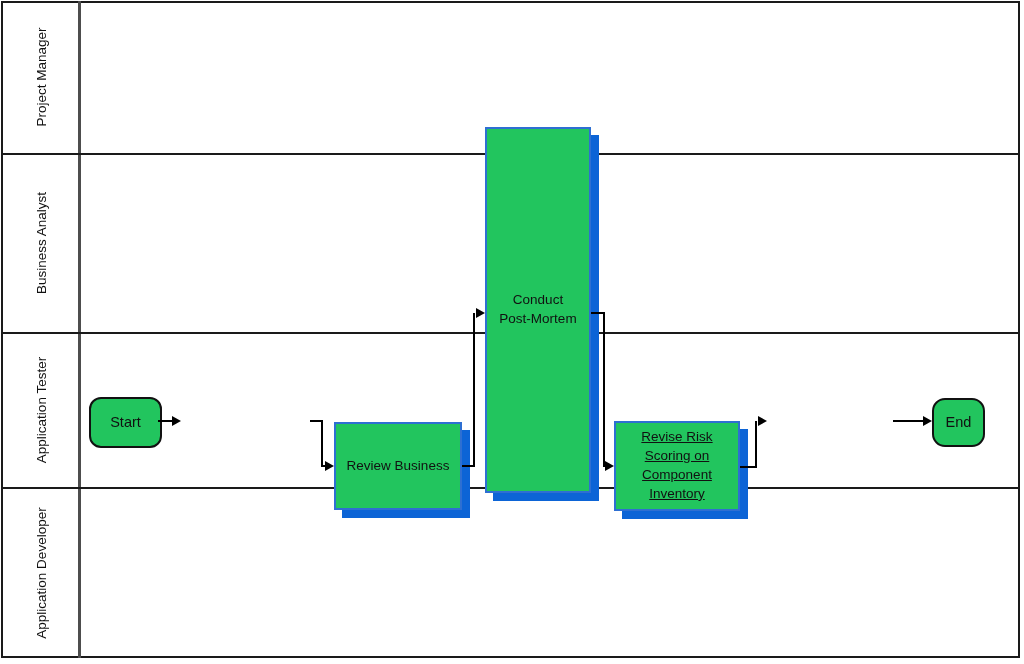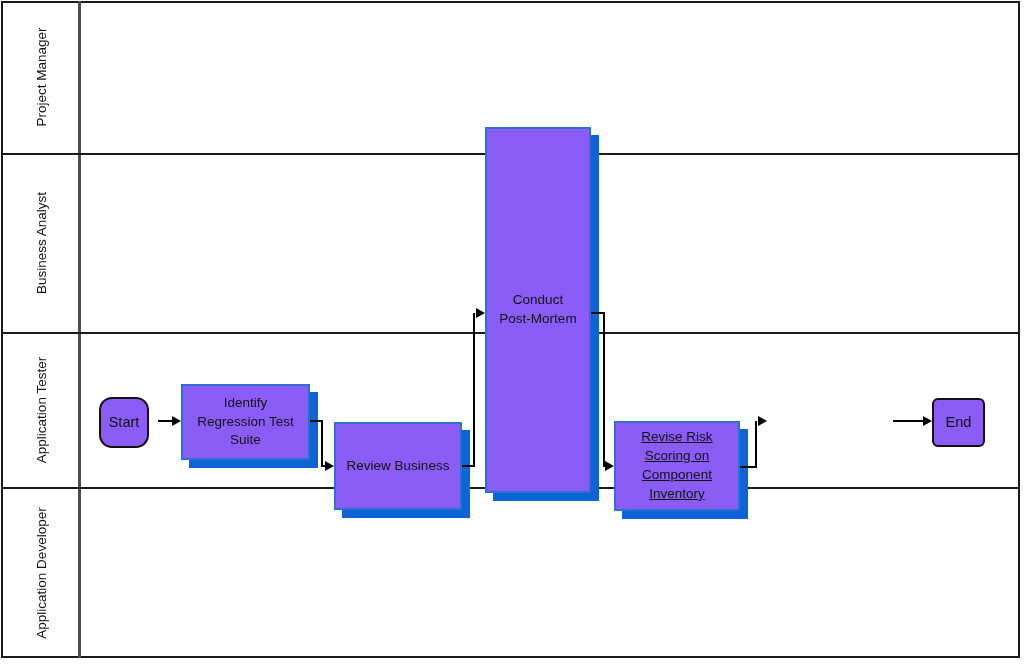--- a/index.html
+++ b/index.html
@@ -26,21 +26,21 @@
   .lane-line{
     position:absolute;left:1px;width:1019px;height:2px;
     background:var(--lane-line);z-index:1;
   }
   .lane-label{
     position:absolute;left:41px;transform:translate(-50%,-50%) rotate(-90deg);
     white-space:nowrap;font-size:13.5px;z-index:2;
   }
   .node{
     position:absolute;display:flex;align-items:center;justify-content:center;
-    text-align:center;background:#8b5cf6;box-sizing:border-box;z-index:2;
+    text-align:center;background:#22c55e;box-sizing:border-box;z-index:2;
     font-size:13.5px;line-height:1.4;white-space:pre-line;
   }
   .process{
     border:2px solid var(--process-border);
     box-shadow:8px 8px 0 0 var(--process-shadow);
   }
   .terminator{
     border:2px solid var(--terminator-border);
     border-radius:13px;font-size:14.5px;
   }
@@ -62,38 +62,35 @@
   <div class="divider"></div>
   <div class="lane-line" style="top:153px;"></div>
   <div class="lane-line" style="top:332px;"></div>
   <div class="lane-line" style="top:487px;"></div>
 
   <div class="lane-label" style="top:77px;">Project Manager</div>
   <div class="lane-label" style="top:243px;">Business Analyst</div>
   <div class="lane-label" style="top:410px;">Application Tester</div>
   <div class="lane-label" style="top:573px;">Application Developer</div>
 
-  <div class="node terminator" style="left:99px;top:397px;width:50px;height:51px;">Start</div>
+  <div class="node terminator" style="left:89px;top:397px;width:73px;height:51px;border-radius:12px;">Start</div>
 
-  <div class="node process" style="left:181px;top:384px;width:129px;height:76px;">Identify
-Regression Test
-Suite</div>
 
   <div class="node process" style="left:334px;top:422px;width:128px;height:88px;">Review Business</div>
 
   <div class="node process" style="left:485px;top:127px;width:106px;height:366px;">Conduct
 Post-Mortem</div>
 
   <div class="node process" style="left:614px;top:421px;width:126px;height:90px;text-decoration:underline;">Revise Risk
 Scoring on
 Component
 Inventory</div>
 
 
-  <div class="node terminator" style="left:932px;top:398px;width:53px;height:49px;border-radius:6px;">End</div>
+  <div class="node terminator" style="left:932px;top:398px;width:53px;height:49px;">End</div>
 
   <div class="cl h" style="left:158px;top:420px;width:16px;"></div>
   <div class="arr" style="left:172px;top:416px;"></div>
 
   <div class="cl h" style="left:310px;top:420px;width:13px;"></div>
   <div class="cl v" style="left:321px;top:420px;height:47px;"></div>
   <div class="cl h" style="left:321px;top:465px;width:6px;"></div>
   <div class="arr" style="left:325px;top:461px;"></div>
 
   <div class="cl h" style="left:462px;top:465px;width:13px;"></div>

